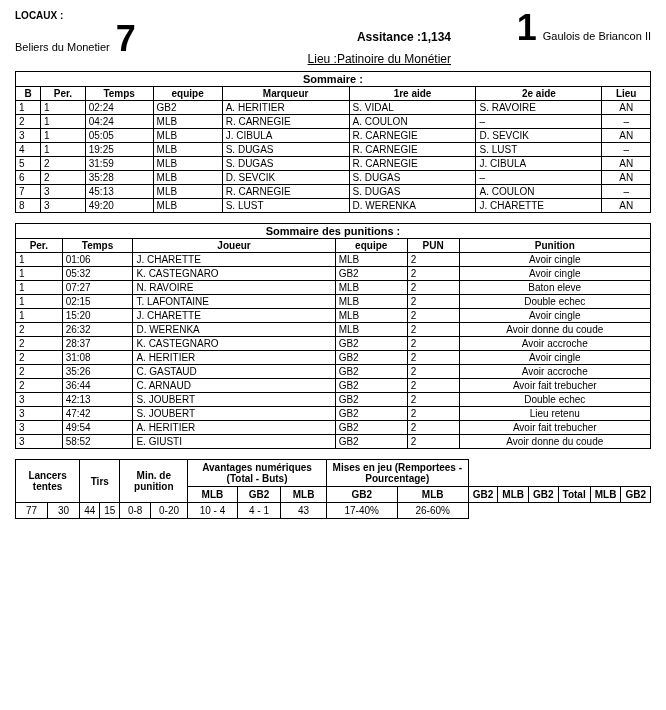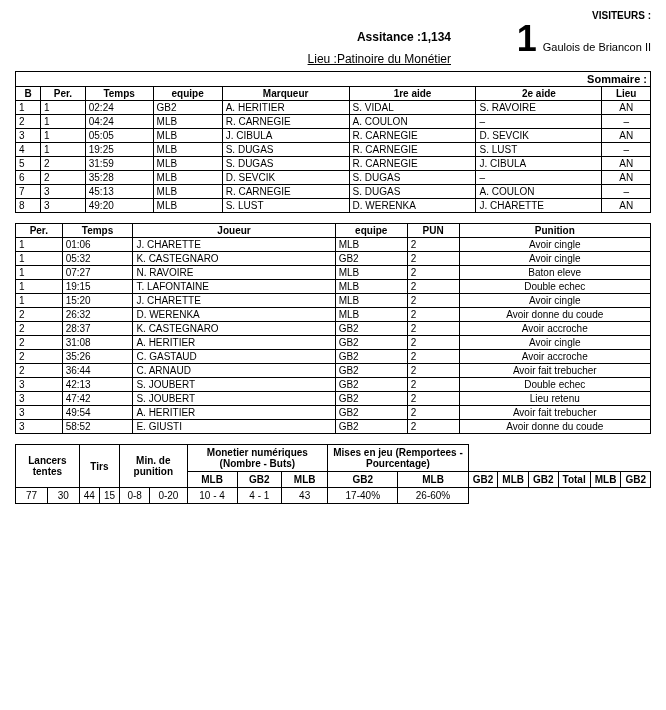--- a/index.html
+++ b/index.html
@@ -71,21 +71,21 @@
       padding: 1px 3px;
       text-align: left;
       font-size: 10px;
     }
     table th {
       background: #fff;
       font-weight: bold;
       text-align: center;
     }
     .section-title {
-      text-align: right;
+      text-align: center;
       font-weight: bold;
       font-size: 11px;
     }
     td { text-align: center; }
     td.left { text-align: center; }
     .summary-table td:nth-child(5),
     .summary-table td:nth-child(6),
     .summary-table td:nth-child(7) {
       text-align: left;
     }
@@ -100,26 +100,32 @@
       border: 1px solid #000;
       padding: 2px 4px;
       text-align: center;
       font-size: 10px;
     }
   </style>
 </head>
 <body>
 
 <div class="header-section">
+  <div class="local-block">
+    <div class="score-label">LOCAUX :</div>
+    <div class="team-score-row">
+      <span class="team-name">Beliers du Monetier</span>
+      <span class="score-number">7</span>
+    </div>
+  </div>
   <div class="center-block">
     <div class="assistance-text">Assitance :1,134</div>
     <div class="lieu-text">Lieu :Patinoire du Monétier</div>
   </div>
   <div class="visitor-block">
-    <div class="score-label">VISITEURS :</div>
     <div class="visitor-score-row">
       <span class="score-number">1</span>
       <span class="team-name">Gaulois de Briancon II</span>
     </div>
   </div>
 </div>
 
 <table class="summary-table">
   <thead>
     <tr>
@@ -215,20 +221,23 @@
         <td class="left">S. LUST</td>
         <td class="left">D. WERENKA</td>
         <td class="left">J. CHARETTE</td>
         <td class="left">AN</td>
       </tr>
     </tbody>
 </table>
 
 <table class="punitions-table">
   <thead>
+    <tr>
+      <th colspan="6" class="section-title">Sommaire des punitions :</th>
+    </tr>
     <tr id="punitions-header-row">
     <th>Per.</th>
         <th>Temps</th>
         <th style="min-width: 110px;">Joueur</th>
         <th>equipe</th>
         <th>PUN</th>
         <th>Punition</th>
       </tr>
   </thead>
   <tbody id="punitions-body">
@@ -251,21 +260,21 @@
       <tr>
         <td>1</td>
         <td>07:27</td>
         <td>N. RAVOIRE</td>
         <td>MLB</td>
         <td>2</td>
         <td class="left">Baton eleve</td>
       </tr>
       <tr>
         <td>1</td>
-        <td>19:15</td>
+        <td>02:15</td>
         <td>T. LAFONTAINE</td>
         <td>MLB</td>
         <td>2</td>
         <td class="left">Double echec</td>
       </tr>
       <tr>
         <td>1</td>
         <td>15:20</td>
         <td>J. CHARETTE</td>
         <td>MLB</td>
@@ -346,21 +355,21 @@
       </tr>
     </tbody>
 </table>
 
 <table class="stats-table">
   <thead>
     <tr>
       <th rowspan="2" colspan="2">Lancers tentes</th>
       <th rowspan="2" colspan="2">Tirs</th>
       <th rowspan="2" colspan="2">Min. de punition</th>
-      <th colspan="3">Monetier numériques (Nombre - Buts)</th>
+      <th colspan="3">Avantages numériques (Total - Buts)</th>
       <th colspan="2">Mises en jeu (Remportees - Pourcentage)</th>
     </tr>
     <tr id="stats-team-row">
     <th>MLB</th>
         <th>GB2</th>
         <th>MLB</th>
         <th>GB2</th>
         <th>MLB</th>
         <th>GB2</th>
         <th>MLB</th>

